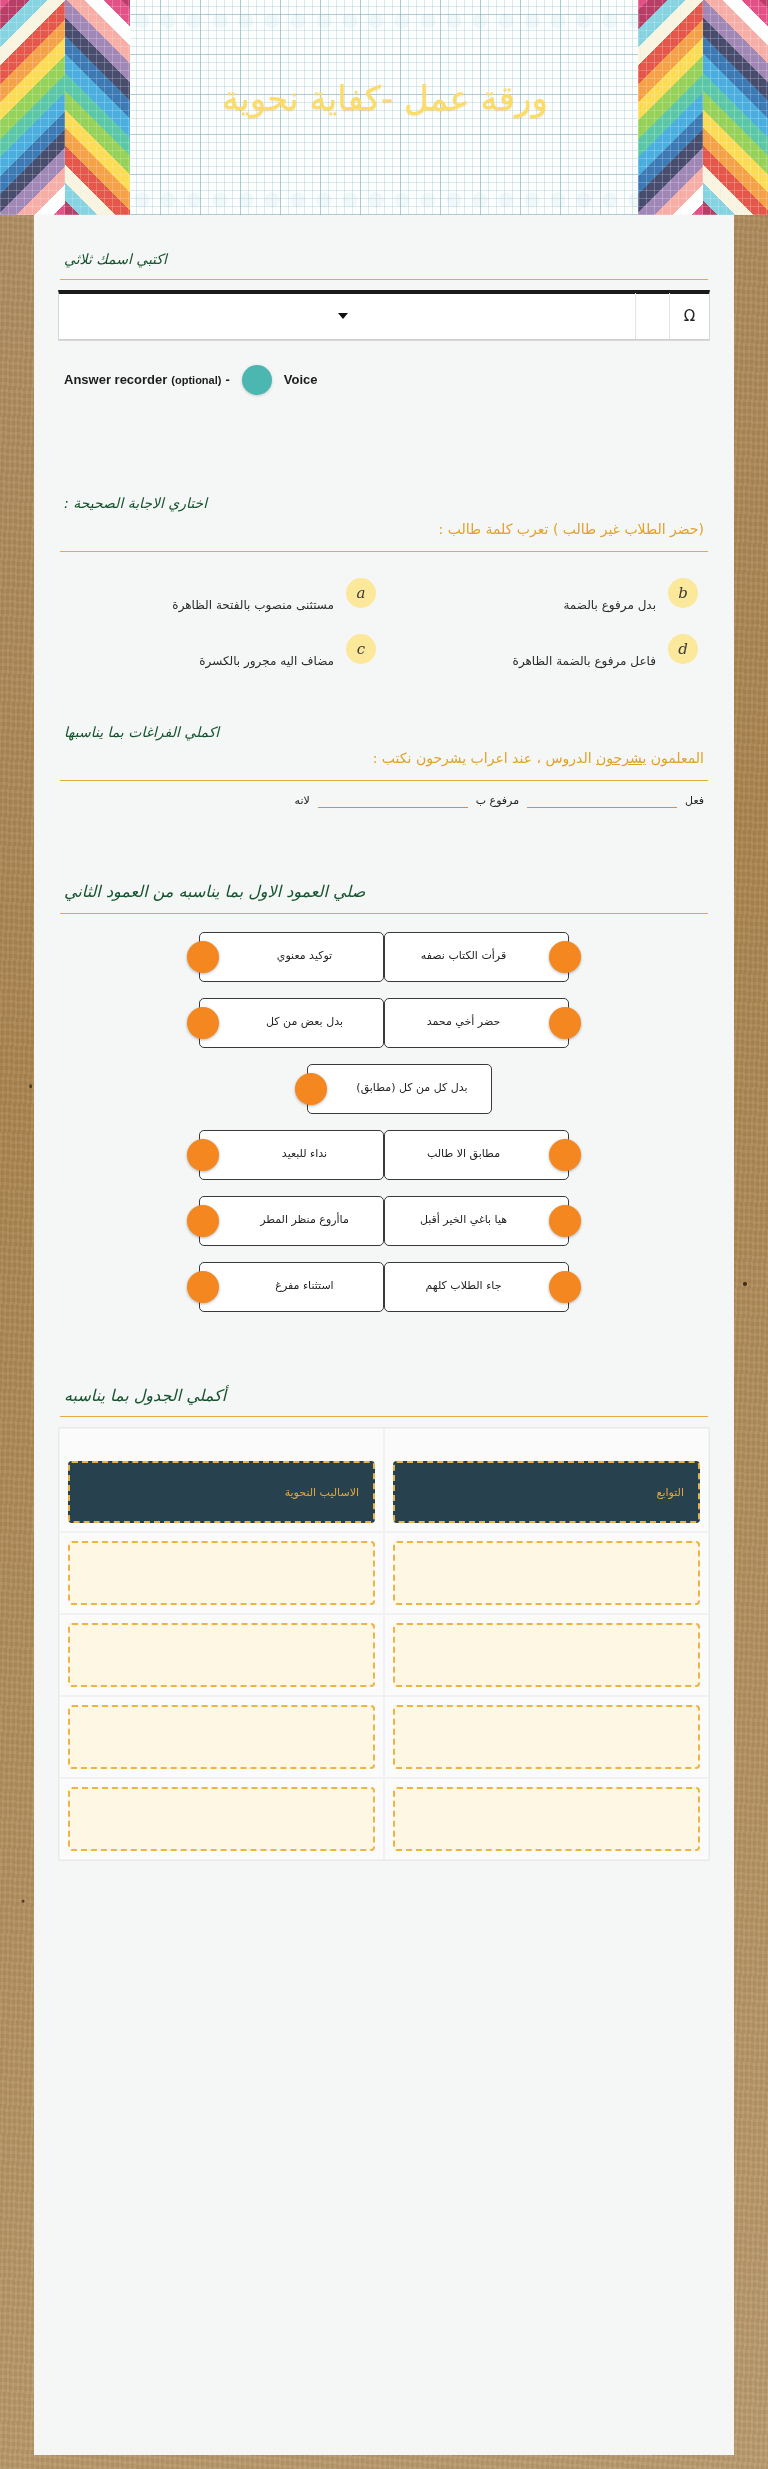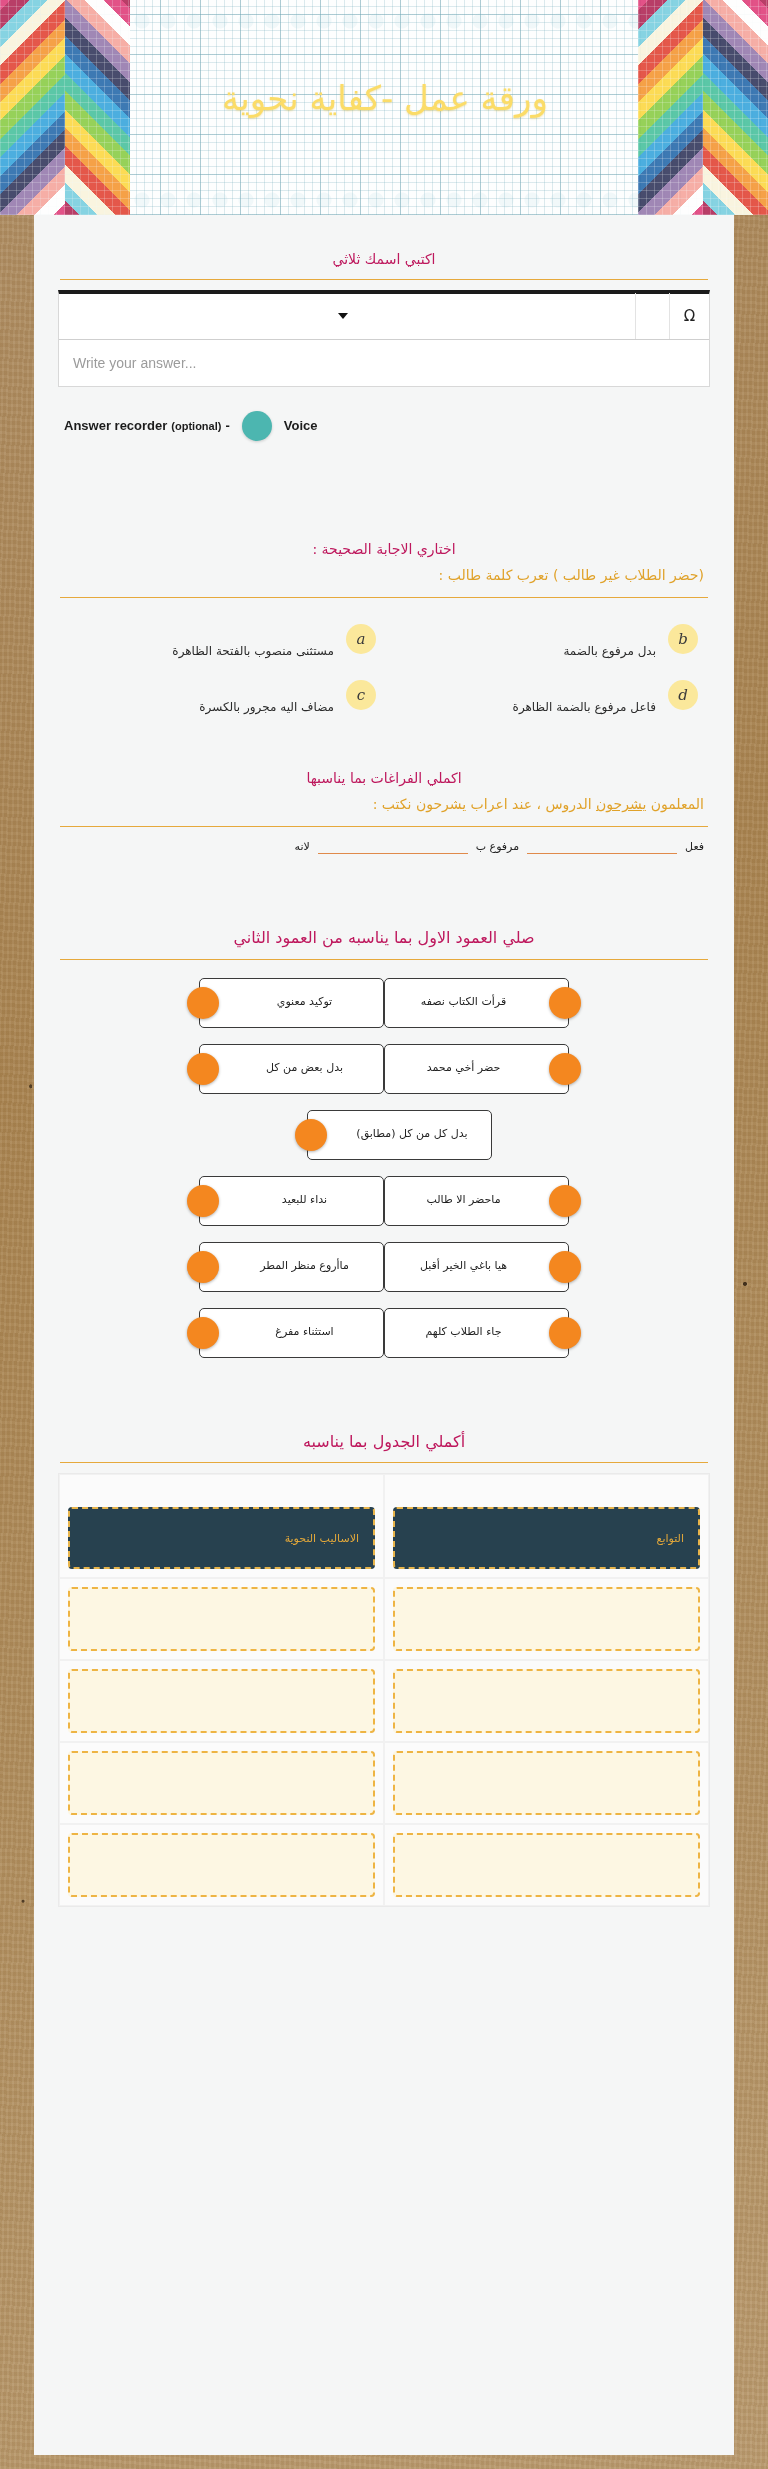--- a/index.html
+++ b/index.html
@@ -125,26 +125,27 @@
     margin: 0 auto;
     background: #f5f6f6;
     padding: 16px 24px 46px 24px;
     min-height: 2240px;
   }
 
   .q-block { padding-top: 12px; }
 
   .q-label {
     direction: rtl;
-    text-align: center;
-    color: #be185d;
+    text-align: left;
+    color: #14532d;
     font-size: 14px;
     font-family: "DejaVu Sans", sans-serif;
     padding: 6px 6px 4px 6px;
     line-height: 1.55;
+    font-style: italic;
   }
   .q-label.big { font-size: 16px; }
   .q-sub {
     direction: rtl;
     text-align: right;
     color: #e0a22a;
     font-size: 14px;
     font-family: "DejaVu Sans", sans-serif;
     padding: 0 6px 6px 6px;
     line-height: 1.6;
@@ -405,21 +406,20 @@
       <div class="rule"></div>
 
       <div class="editor">
         <div class="editor-toolbar">
           <div class="tb-cell tb-omega">Ω</div>
           <div class="tb-cell tb-gap"></div>
           <div class="tb-cell tb-dropdown">
             <span class="caret"></span>
           </div>
         </div>
-        <div class="editor-input">Write your answer...</div>
       </div>
 
       <div class="recorder">
         <span>Answer recorder</span>
         <span class="opt">(optional)</span>
         <span>-</span>
         <span class="rec-dot"></span>
         <span>Voice</span>
       </div>
 
@@ -502,21 +502,21 @@
             <span class="match-txt">بدل كل من كل (مطابق)</span>
           </div>
         </div>
         <div class="match-row">
           <div class="match-side right">
             <span class="knob"></span>
             <span class="match-txt">نداء للبعيد</span>
           </div>
           <div class="match-side left">
             <span class="knob"></span>
-            <span class="match-txt">ماحضر الا طالب</span>
+            <span class="match-txt">مطابق الا طالب</span>
           </div>
         </div>
         <div class="match-row">
           <div class="match-side right">
             <span class="knob"></span>
             <span class="match-txt">ماأروع منظر المطر</span>
           </div>
           <div class="match-side left">
             <span class="knob"></span>
             <span class="match-txt">هيا باغي الخير أقبل</span>

